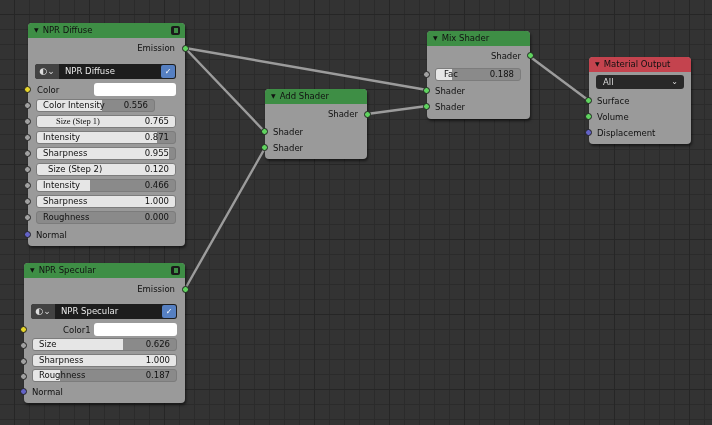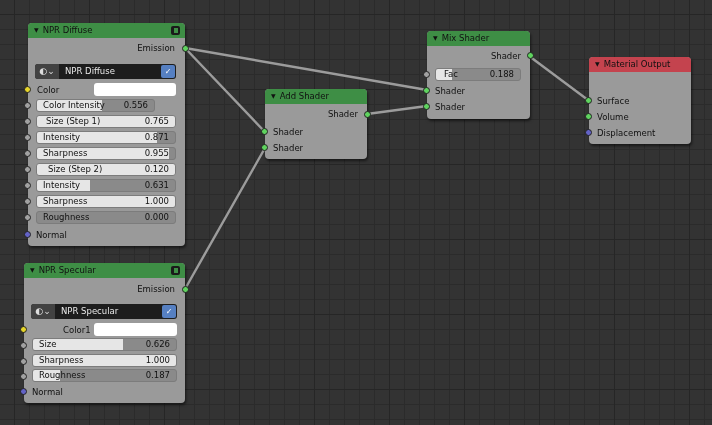--- a/index.html
+++ b/index.html
@@ -117,21 +117,21 @@
 
   <div class="sock grey" style="left:-4px; top:79px;"></div>
   <div class="slider" style="left:8px; top:76px; width:119px;">
     <div class="fill" style="width:55.6%;"></div>
     <span class="lbl">Color Intensity</span>
     <span class="val">0.556</span>
   </div>
 
   <div class="sock grey" style="left:-4px; top:95px;"></div>
   <div class="slider plain" style="left:8px; top:92px; width:140px;">
-    <span class="lbl" style="left:9px;">Size (Step 1)</span>
+    <span class="lbl" style="left:19px;font-family:Liberation Serif, serif;">Size (Step 1)</span>
     <span class="val">0.765</span>
   </div>
 
   <div class="sock grey" style="left:-4px; top:111px;"></div>
   <div class="slider" style="left:8px; top:108px; width:140px;">
     <div class="fill" style="width:87.1%;"></div>
     <span class="lbl">Intensity</span>
     <span class="val">0.871</span>
   </div>
 
@@ -145,21 +145,21 @@
   <div class="sock grey" style="left:-4px; top:143px;"></div>
   <div class="slider plain" style="left:8px; top:140px; width:140px;">
     <span class="lbl" style="left:11px;">Size (Step 2)</span>
     <span class="val">0.120</span>
   </div>
 
   <div class="sock grey" style="left:-4px; top:159px;"></div>
   <div class="slider" style="left:8px; top:156px; width:140px;">
     <div class="fill" style="width:38.3%;"></div>
     <span class="lbl">Intensity</span>
-    <span class="val">0.631</span>
+    <span class="val">0.466</span>
   </div>
 
   <div class="sock grey" style="left:-4px; top:175px;"></div>
   <div class="slider" style="left:8px; top:172px; width:140px;">
     <div class="fill" style="width:100%;"></div>
     <span class="lbl">Sharpness</span>
     <span class="val">1.000</span>
   </div>
 
   <div class="sock grey" style="left:-4px; top:191px;"></div>
@@ -243,19 +243,23 @@
   <div class="sock green" style="left:-4px; top:56px;"></div>
   <div class="row" style="left:8px; top:53px;">Shader</div>
   <div class="sock green" style="left:-4px; top:72px;"></div>
   <div class="row" style="left:8px; top:69px;">Shader</div>
 </div>
 
 <div class="node" style="left:589px; top:57px; width:102px; height:87px;">
   <div class="hdr red">
     <span class="tri">▼</span><span>Material Output</span>
   </div>
+  <div class="select" style="left:7px; top:18px; width:88px;">
+    <span>All</span>
+    <span class="chev">⌄</span>
+  </div>
   <div class="sock green" style="left:-4px; top:40px;"></div>
   <div class="row" style="left:8px; top:37px;">Surface</div>
   <div class="sock green" style="left:-4px; top:56px;"></div>
   <div class="row" style="left:8px; top:53px;text-align:right;">Volume</div>
   <div class="sock purple" style="left:-4px; top:72px;"></div>
   <div class="row" style="left:8px; top:69px;">Displacement</div>
 </div>
 
 </body></html>

